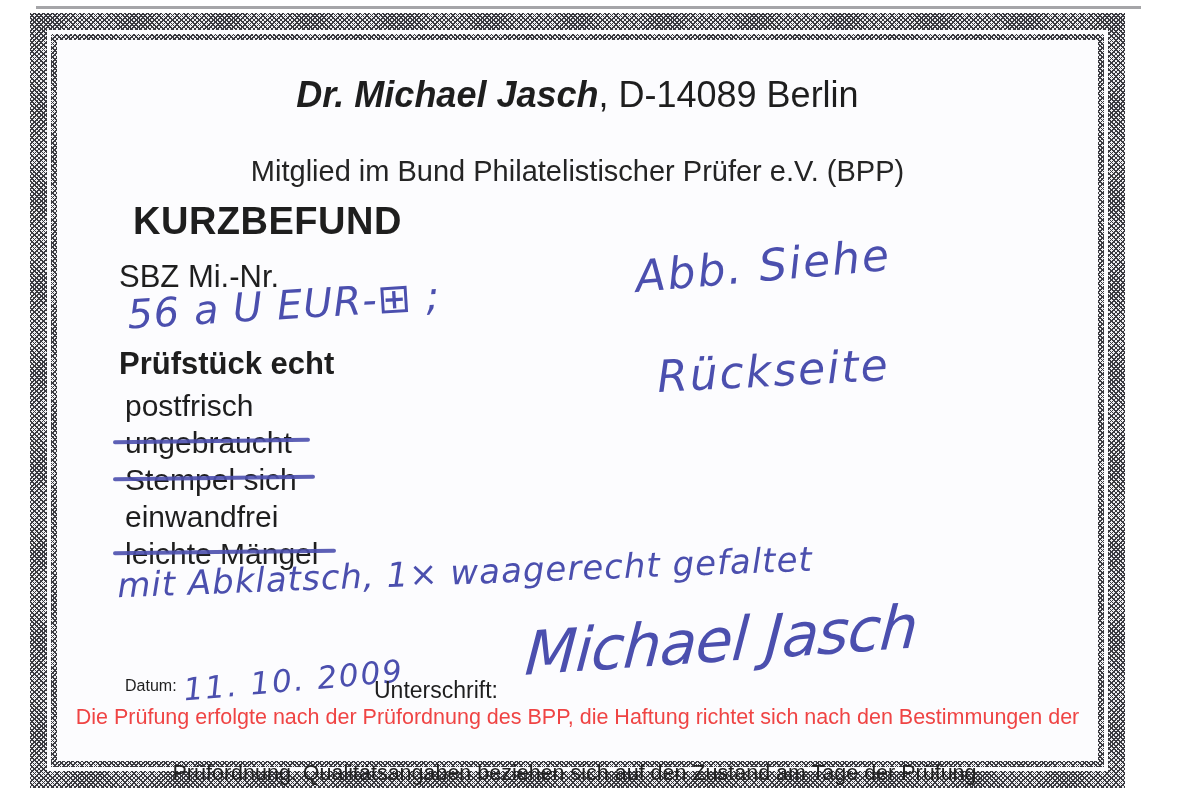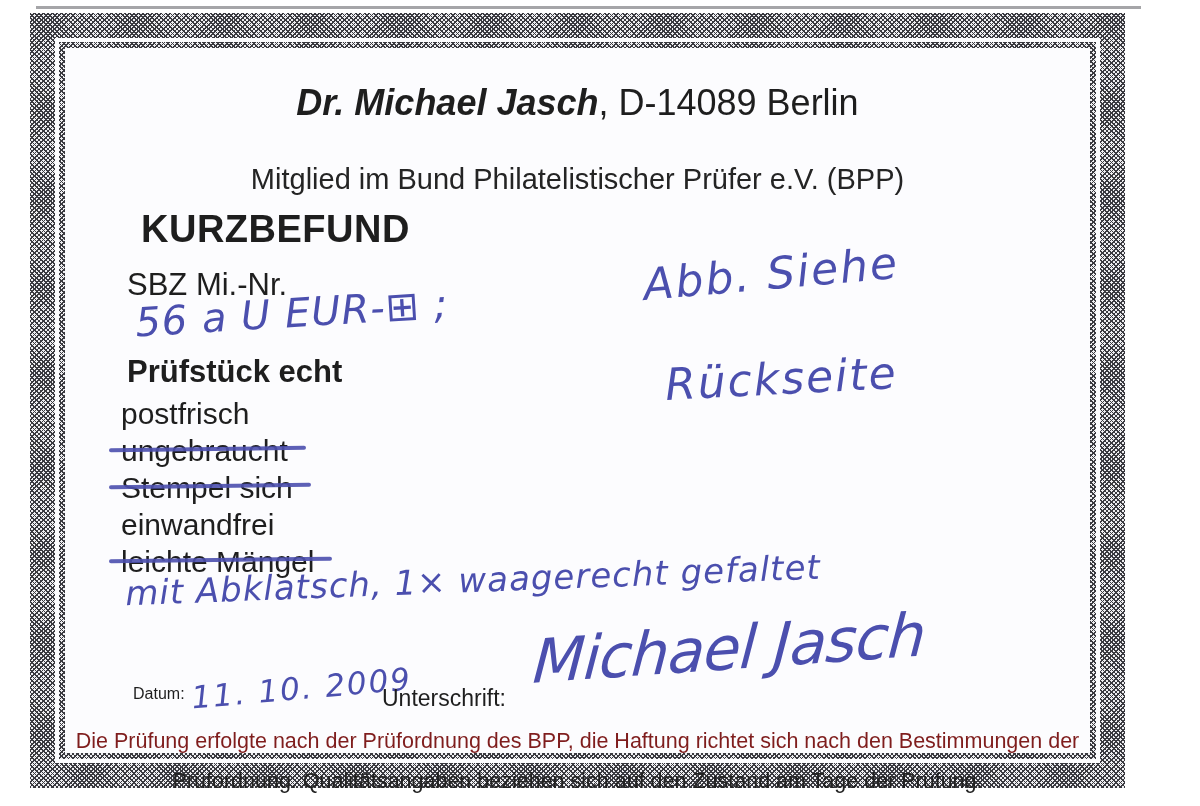--- a/index.html
+++ b/index.html
@@ -11,45 +11,45 @@
   
   .scan-edge { position:absolute; left:36px; top:6px; width:1105px; height:3px;
                background:#8e8e92; opacity:.8; }
 
   
   .hatch { background-color:#eeeef1;
     background-image:
       repeating-linear-gradient(45deg,  #3a3a40 0 1.2px, transparent 1.2px 3.2px),
       repeating-linear-gradient(-45deg, #3a3a40 0 1.2px, transparent 1.2px 3.2px); }
 
-  .frame-outer { position:absolute; left:30px; top:13px; width:1095px; height:775px; padding:25px; }
+  .frame-outer { position:absolute; left:30px; top:13px; width:1095px; height:775px; padding:17px; }
   .frame-gap   { width:100%; height:100%; background:#fcfcfe; padding:4px; }
   .frame-inner { width:100%; height:100%; padding:6px; }
   .content     { position:relative; width:100%; height:100%; background:#fcfcfe; color:#1e1e1e; }
 
   .abs { position:absolute; }
 
   
   .hdr1 { top:34px; left:0; width:100%; text-align:center; font-size:36px; white-space:nowrap; }
   .hdr1 .name { font-weight:bold; font-style:italic; }
   .hdr2 { top:79px; left:0; width:100%; text-align:center; font-size:29px; color:#242424;margin-top:36px; }
   .title { top:160px; left:76px; font-size:38px; font-weight:bold; letter-spacing:.5px; }
   .catalog { top:219px; left:62px; font-size:31px; }
   .finding { top:306px; left:62px; font-size:31px; font-weight:bold; }
 
-  .checklist { top:347px; left:56px; font-size:30px; line-height:37px; }
+  .checklist { top:347px; left:68px; font-size:30px; line-height:37px; }
   .check-item { position:relative; display:inline-block; }
   .check-row { height:37px; }
   .struck::after { content:""; position:absolute; left:-12px; right:-18px; top:15px;
                    height:4px; background:#4b4fae; opacity:.9; border-radius:2px;
                    transform:rotate(-0.7deg); }
 
   .datum-label { top:637px; left:68px; font-size:16px; }
   .unterschrift-label { top:637px; left:317px; font-size:23px; }
-  .footer1 { top:665px; left:0; width:100%; text-align:center; font-size:21.5px; color:#7f1d1d;margin-top:16px; }
+  .footer1 { top:665px; left:0; width:100%; text-align:center; font-size:21.5px; color:#ef4444; }
   .footer2 { top:721px; left:0; width:100%; text-align:center; font-size:21.5px; color:#222; }
 
   
   .hand { font-family:"DejaVu Sans",sans-serif; font-style:italic; color:#4b4fae; white-space:nowrap; }
   .hw-minr  { top:242px; left:70px;  font-size:40px; transform:rotate(-3.5deg); letter-spacing:1px; }
   .hw-abb   { top:200px; left:578px; font-size:44px; transform:rotate(-5deg); letter-spacing:2px; }
   .hw-rueck { top:305px; left:600px; font-size:44px; transform:rotate(-3deg); letter-spacing:2px; }
   .hw-note  { top:512px; left:60px;  font-size:34px; transform:rotate(-2.2deg); letter-spacing:1px; }
   .hw-date  { top:622px; left:126px; font-size:31px; transform:rotate(-5deg); letter-spacing:2px; }
   .hw-sig   { top:565px; left:468px; font-size:60px; letter-spacing:-1px; z-index:5;

